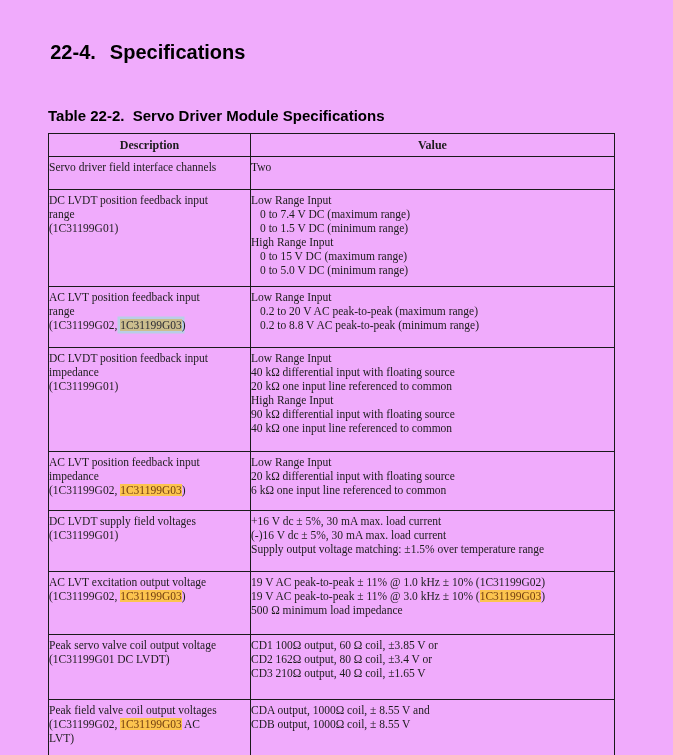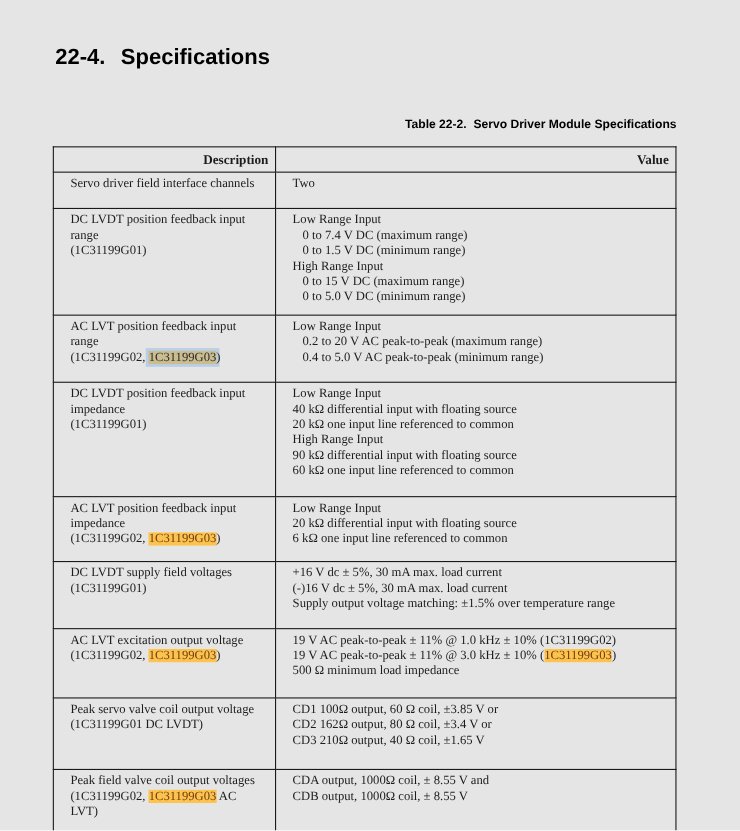--- a/index.html
+++ b/index.html
@@ -4,21 +4,21 @@
 <style>
   html, body {
     margin: 0;
     padding: 0;
     background: #ffffff;
   }
   .page {
     position: relative;
     width: 673px;
     height: 755px;
-    background: #e5e5e5;
+    background: #f0abfc;
     color: #1a1a1a;
     overflow: hidden;
   }
   .heading {
     position: absolute;
     left: 28px;
     top: 18px;
     font-family: "Liberation Sans", sans-serif;
     font-weight: bold;
     font-size: 20px;
@@ -34,47 +34,47 @@
     font-weight: bold;
     font-size: 13px;
     line-height: 16px;
     color: #000000;
   }
   .caption {
     position: absolute;
     left: 48px;
     top: 107px;
     width: 567px;
-    text-align: right;
+    text-align: left;
     font-family: "Liberation Sans", sans-serif;
     font-weight: bold;
-    font-size: 11px;
+    font-size: 15px;
     color: #000000;
     white-space: pre-wrap;
   }
   table.spec {
     position: absolute;
     left: 48px;
     top: 133px;
     width: 567px;
     border-collapse: collapse;
     table-layout: fixed;
     font-family: "Liberation Serif", serif;
     font-size: 11.5px;
     line-height: 14px;
     color: #1c1c1c;
   }
   table.spec col.c-desc { width: 202px; }
   table.spec th, table.spec td {
     border: 1px solid #1a1a1a;
     vertical-align: top;
-    padding: 3px 6px 4px 15px;
+    padding: 3px 6px 4px 0;
   }
   table.spec th {
-    text-align: right;
+    text-align: center;
     vertical-align: middle;
     font-weight: bold;
     font-size: 12px;
     padding: 4px 6px;
   }
   .cell-line { white-space: pre-wrap; }
   .cell-line.ind { padding-left: 9px; }
   .hl-y {
     background: #fcc44f;
     color: #713c10;
@@ -134,36 +134,36 @@
         </tr>
         <tr>
           <td style="height: 53px;">
             <div class="cell-line"><span>AC LVT position feedback input</span></div>
             <div class="cell-line"><span>range</span></div>
             <div class="cell-line"><span>(1C31199G02, </span><span class="hl-sel">1C31199G03</span><span>)</span></div>
           </td>
           <td>
             <div class="cell-line"><span>Low Range Input</span></div>
             <div class="cell-line ind"><span>0.2 to 20 V AC peak-to-peak (maximum range)</span></div>
-            <div class="cell-line ind"><span>0.4 to 5.0 V AC peak-to-peak (minimum range)</span></div>
+            <div class="cell-line ind"><span>0.2 to 8.8 V AC peak-to-peak (minimum range)</span></div>
           </td>
         </tr>
         <tr>
           <td style="height: 96px;">
             <div class="cell-line"><span>DC LVDT position feedback input</span></div>
             <div class="cell-line"><span>impedance</span></div>
             <div class="cell-line"><span>(1C31199G01)</span></div>
           </td>
           <td>
             <div class="cell-line"><span>Low Range Input</span></div>
             <div class="cell-line"><span>40 kΩ differential input with floating source</span></div>
             <div class="cell-line"><span>20 kΩ one input line referenced to common</span></div>
             <div class="cell-line"><span>High Range Input</span></div>
             <div class="cell-line"><span>90 kΩ differential input with floating source</span></div>
-            <div class="cell-line"><span>60 kΩ one input line referenced to common</span></div>
+            <div class="cell-line"><span>40 kΩ one input line referenced to common</span></div>
           </td>
         </tr>
         <tr>
           <td style="height: 51px;">
             <div class="cell-line"><span>AC LVT position feedback input</span></div>
             <div class="cell-line"><span>impedance</span></div>
             <div class="cell-line"><span>(1C31199G02, </span><span class="hl-y">1C31199G03</span><span>)</span></div>
           </td>
           <td>
             <div class="cell-line"><span>Low Range Input</span></div>

